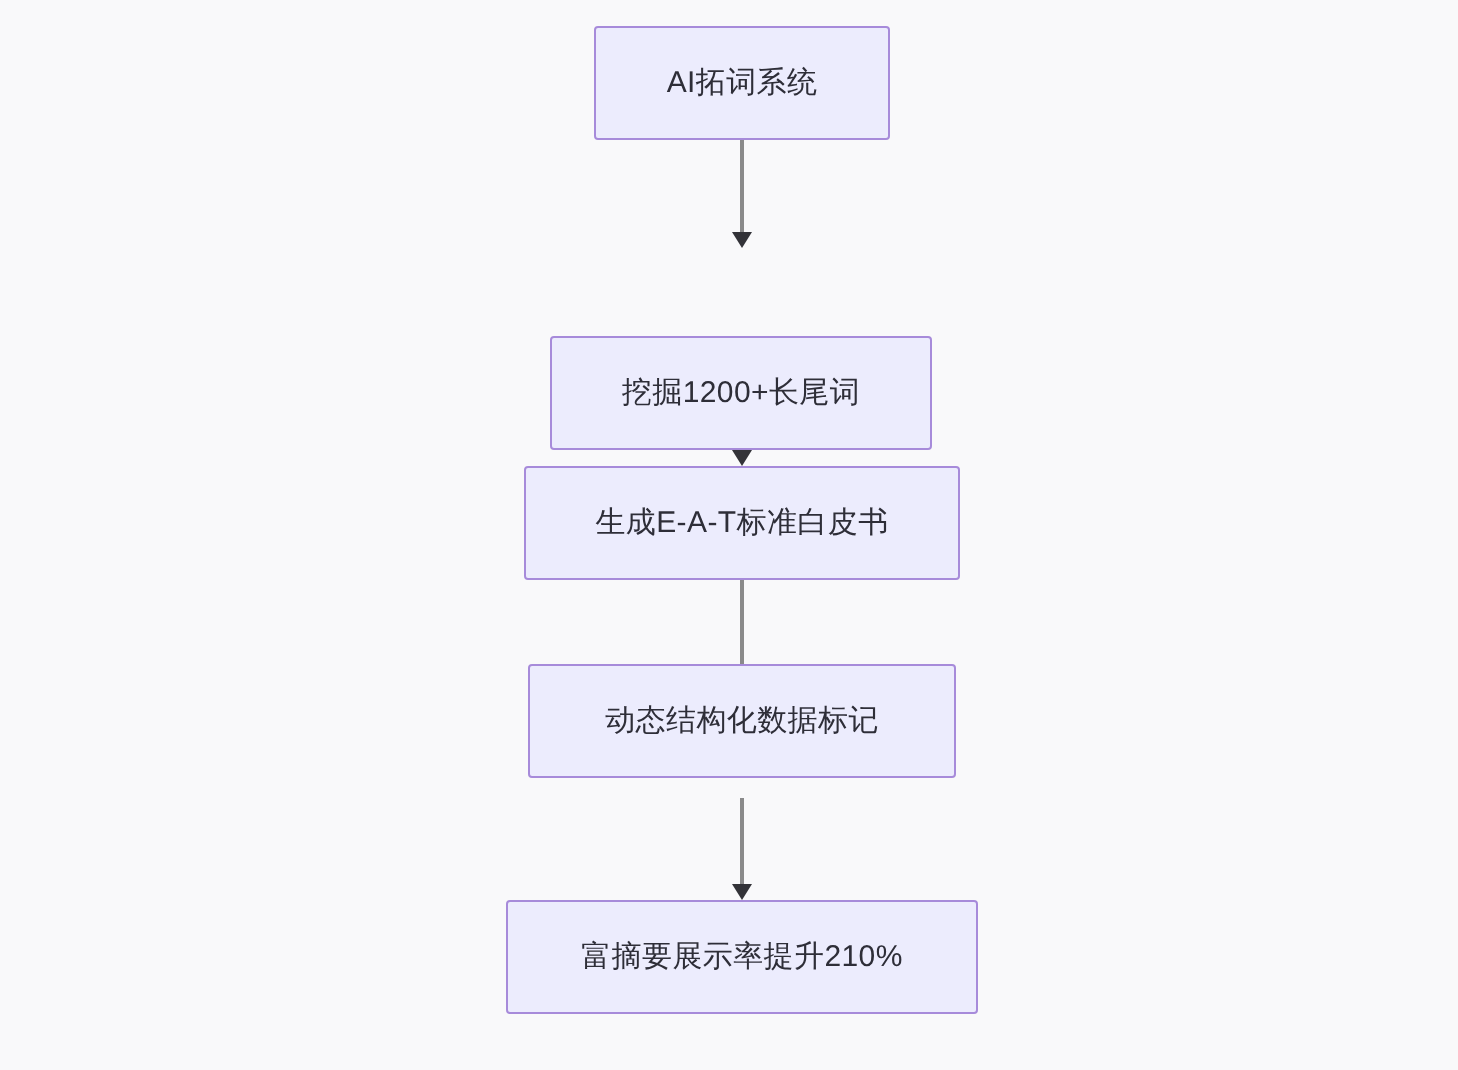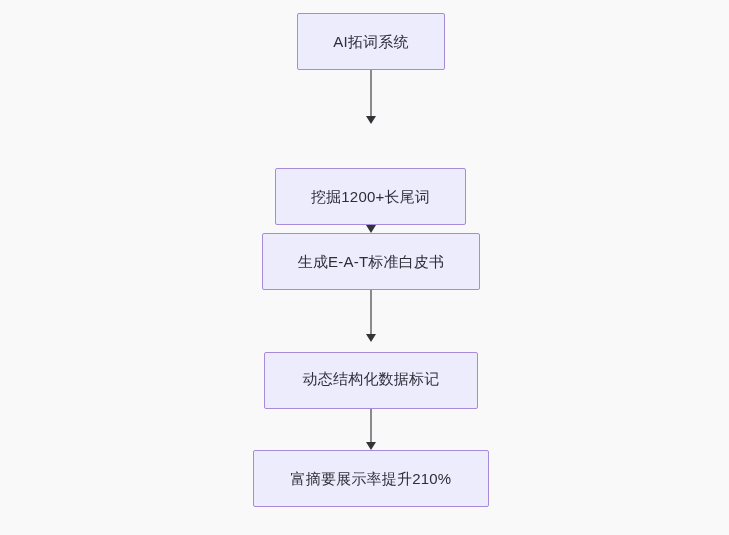--- a/index.html
+++ b/index.html
@@ -87,21 +87,21 @@
   </div>
 
   <div class="node-box" style="left:275px; top:124px; width:191px; height:57px;margin-top:44px;">
     <span>挖掘1200+长尾词</span>
   </div>
 
   <div class="node-box" style="left:262px; top:233px; width:218px; height:57px;">
     <span>生成E-A-T标准白皮书</span>
   </div>
 
-  <div class="node-box" style="left:264px; top:352px; width:214px; height:57px;font-family:Liberation Mono, monospace;">
+  <div class="node-box" style="left:264px; top:332px; width:214px; height:57px;">
     <span>动态结构化数据标记</span>
   </div>
 
   <div class="node-box" style="left:253px; top:450px; width:236px; height:57px;align-items:center;">
     <span>富摘要展示率提升210%</span>
   </div>
 
 </div>
 
 </body></html>

